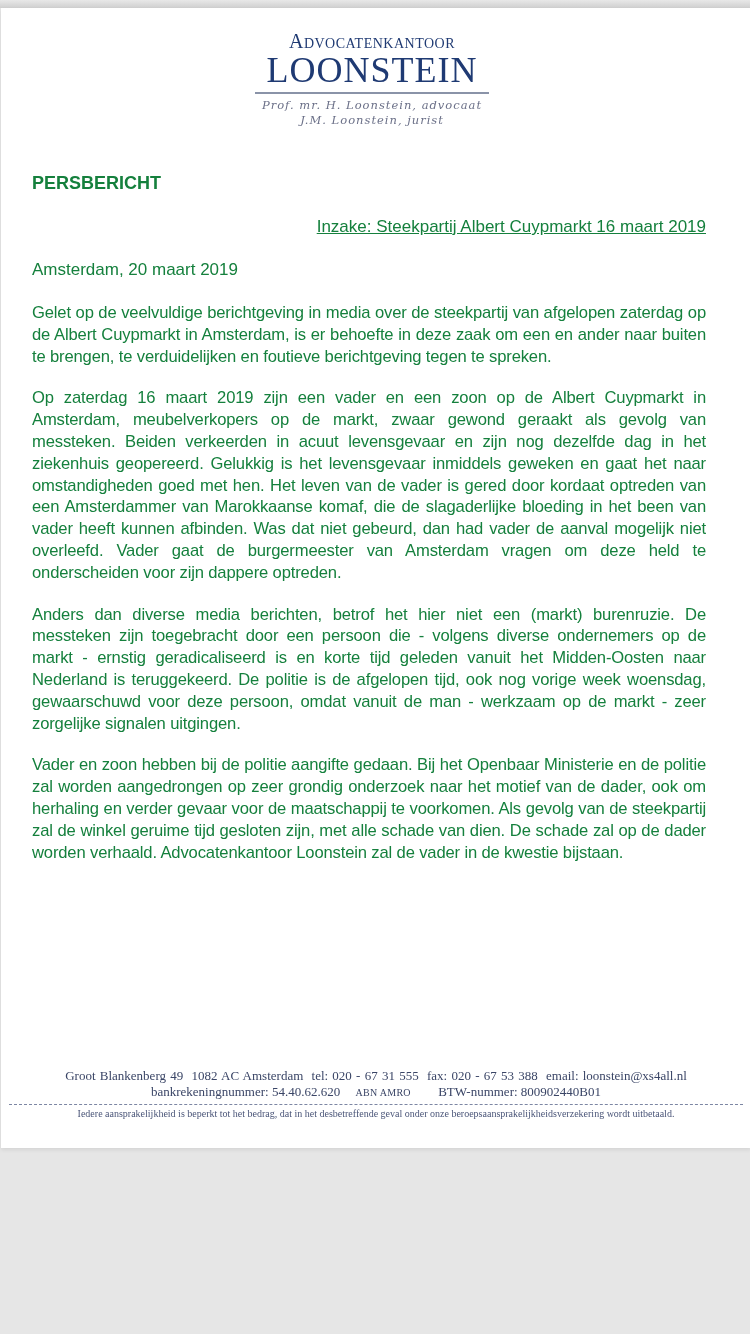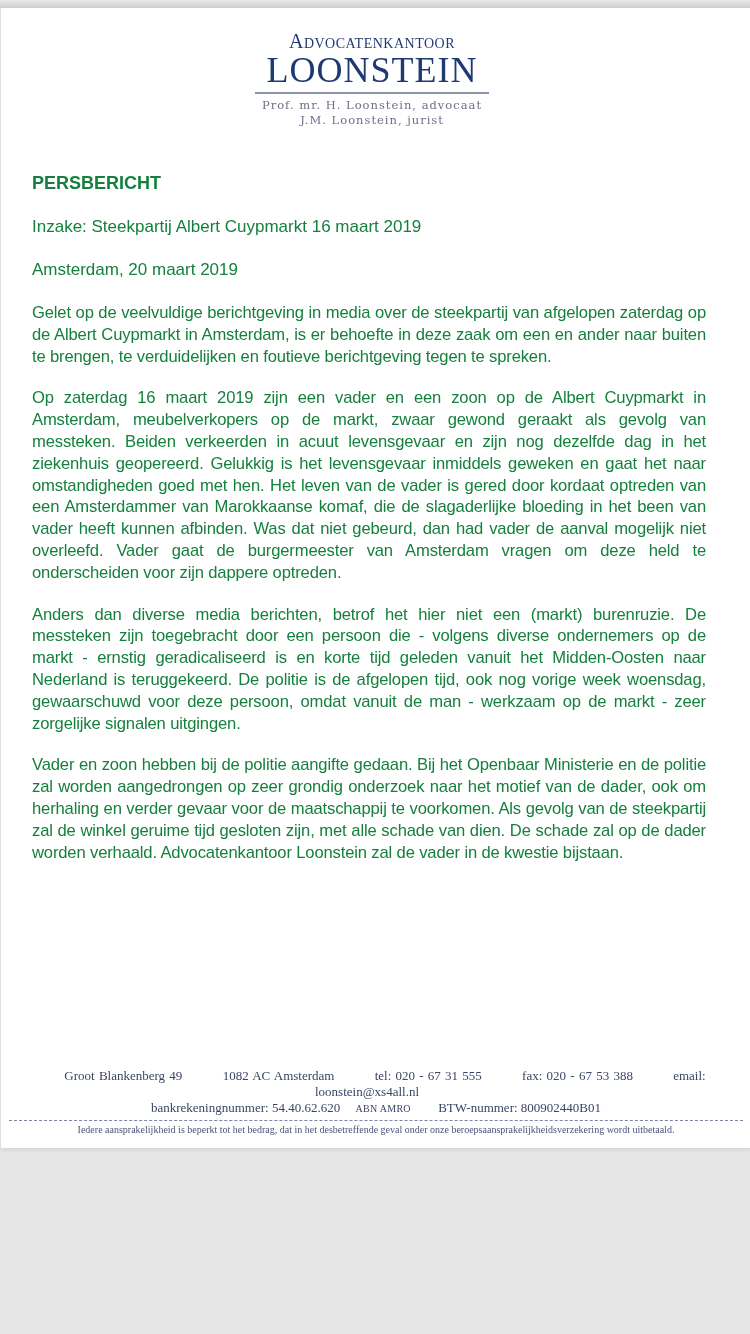--- a/index.html
+++ b/index.html
@@ -50,20 +50,21 @@
       margin-top: -1px;
     }
     .logo-rule {
       width: 234px;
       height: 2px;
       background: #8a93a8;
       margin: 3px auto 4px auto;
     }
     .logo-sub {
       font-family: "DejaVu Serif", "Liberation Serif", serif;
+      font-style: italic;
       font-size: 11.5px;
       line-height: 15px;
       letter-spacing: 1px;
       color: #6b7088;
     }
     
     .content {
       position: absolute;
       left: 31px; top: 164px;
       width: 674px;
@@ -72,21 +73,23 @@
     }
     .heading {
       font-weight: bold;
       font-size: 18px;
       line-height: 22px;
       margin: 0;
     }
     .subject {
       font-size: 17px;
       line-height: 22px;
+      text-decoration: underline;
       margin-top: 22px;
+      text-align: right;
     }
     .dateline {
       font-size: 17px;
       line-height: 22px;
       margin-top: 21px;
     }
     .para {
       font-size: 16.6px;
       line-height: 21.8px;
       text-align: justify;
@@ -101,21 +104,21 @@
       width: 750px;
       font-family: "Liberation Serif", "DejaVu Serif", serif;
       color: #3a4566;
       text-align: center;
     }
     .footer-line1 {
       font-size: 13px;
       line-height: 16px;
       word-spacing: 1px;
     }
-    .footer-line1 span { margin: 0 18px; }
+    .footer-line1 span { margin: 0 2px; }
     .footer-line2 {
       font-size: 13px;
       line-height: 16px;
     }
     .footer-line2 .sc { font-size: 10px; letter-spacing: 0.3px; }
     .footer-line2 span { margin: 0 6px; }
     .footer-dash {
       margin: 3px 8px 2px 8px;
       border-top: 1.5px dashed #7c86a3;
       height: 0;

